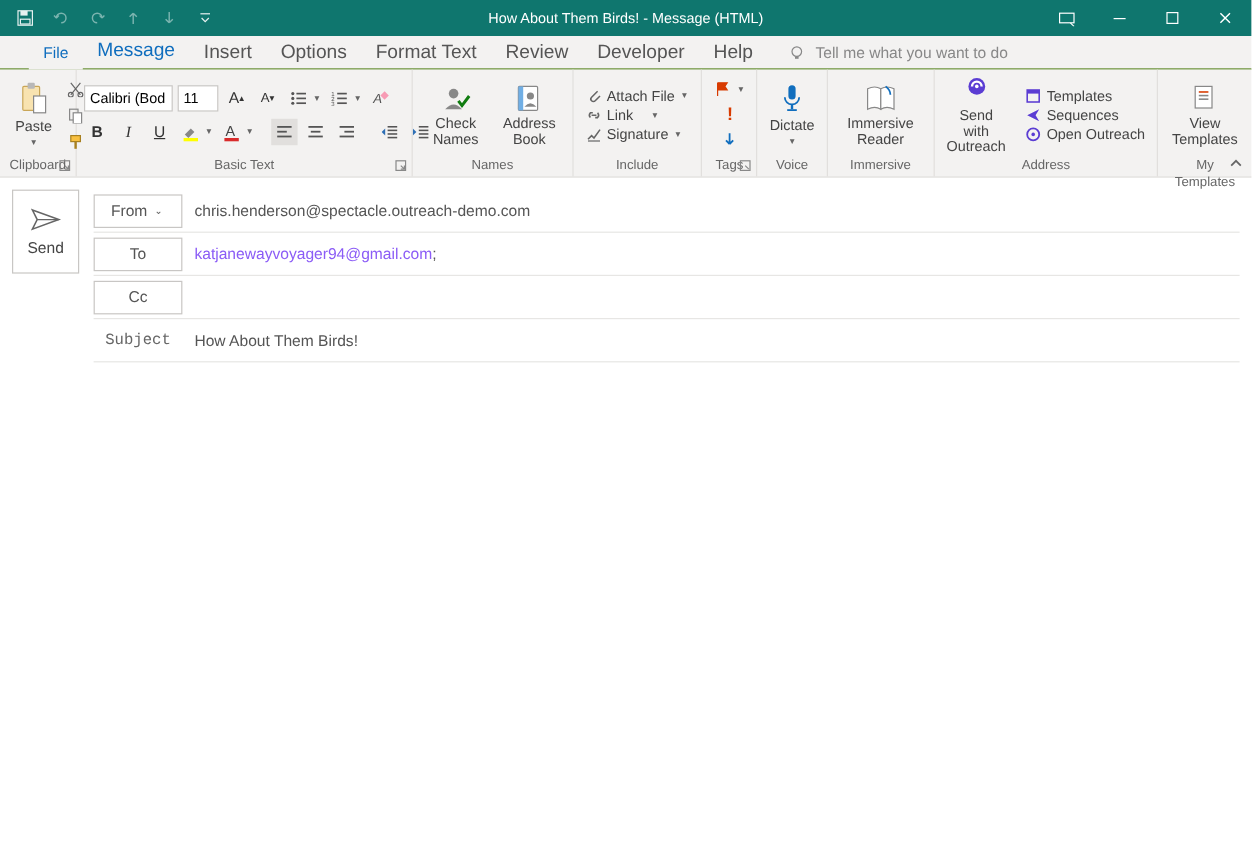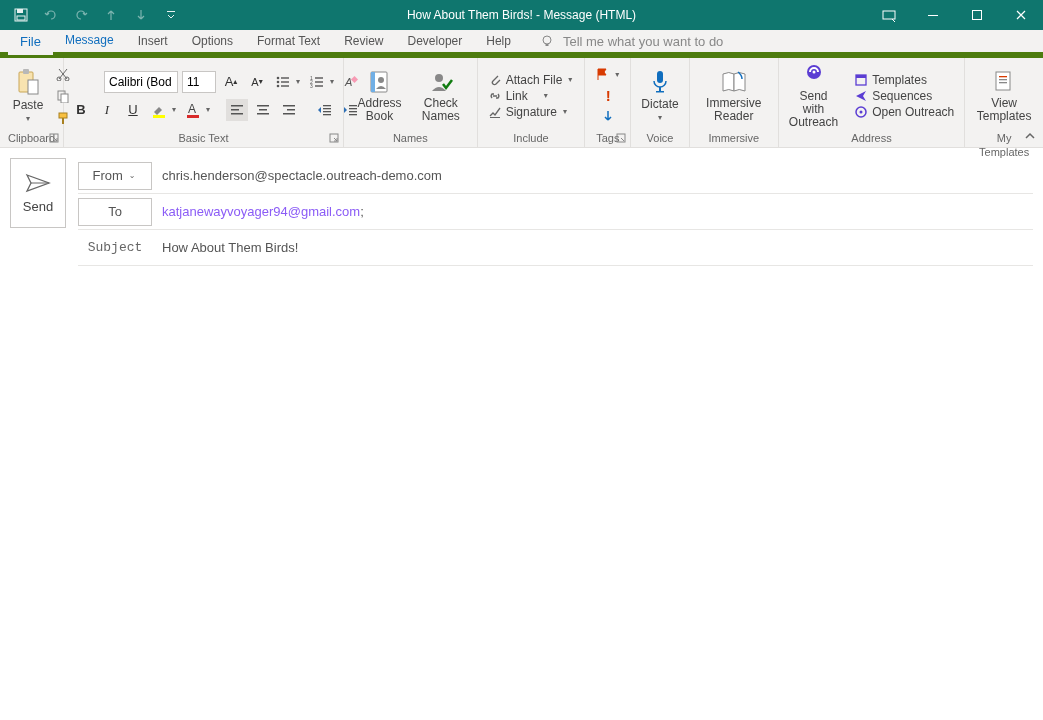--- a/index.html
+++ b/index.html
@@ -8,40 +8,40 @@
 
 .titlebar { height: 30px; background: #0f766e; display: flex; align-items: center; color: #fff; position: relative; }
 .titlebar-left { display: flex; align-items: center; gap: 4px; padding-left: 8px; }
 .titlebar-center { position: absolute; left: 0; right: 0; text-align: center; font-size: 12px; pointer-events: none; }
 .titlebar-right { margin-left: auto; display: flex; }
 .winbtn { width: 44px; height: 30px; display: flex; align-items: center; justify-content: center; color: #fff; }
 .qat-btn { width: 26px; height: 26px; display: flex; align-items: center; justify-content: center; opacity: 0.9; }
 .qat-btn.disabled { opacity: 0.45; }
 
 
-.tabrow { height: 28px; background: #f3f2f1; display: flex; align-items: center; padding: 0 8px; border-bottom: 6px solid #4d7c0f; text-align: right; }
+.tabrow { height: 28px; background: #f3f2f1; display: flex; align-items: center; padding: 0 24px; border-bottom: 1px solid #4d7c0f; text-align: right; }
 .file-tab { background: #f3f2f1; color: #106ebe; padding: 0 12px; height: 28px; display: flex; align-items: center; font-size: 13px; }
-.tab { padding: 0 12px; height: 37px; display: flex; align-items: center; color: #555; font-size: 12px; }
+.tab { padding: 0 12px; height: 37px; display: flex; align-items: center; color: #555; font-size: 16px; }
 .tab.active { color: #106ebe; border-bottom: 2px solid #106ebe; font-weight: 400; }
 .tell-me { margin-left: 16px; display: flex; align-items: center; gap: 8px; color: #888; font-size: 13px; }
 
 
 .ribbon { height: 90px; background: #f3f2f1; display: flex; border-bottom: 1px solid #e1dfdd; position: relative; }
 .ribbon-group { border-right: 1px solid #e1dfdd; display: flex; flex-direction: column; justify-content: space-between; padding: 2px 6px 0 6px; position: relative; }
 .group-body { flex: 1; display: flex; align-items: center; gap: 2px; }
 .group-label { font-size: 11px; color: #666; text-align: center; padding-bottom: 16px; height: 16px; line-height: 14px; position: relative; }
 .dlg-launcher { position: absolute; right: 2px; bottom: 2px; width: 12px; height: 12px; }
 
 
 .big-btn { display: flex; flex-direction: column; align-items: center; justify-content: center; gap: 2px; padding: 2px 4px; font-size: 12px; color: #444; min-width: 44px; }
 .small-btn-col { display: flex; flex-direction: column; gap: 2px; }
 .small-btn { width: 22px; height: 20px; display: flex; align-items: center; justify-content: center; }
 
 
-.basictext-rows { display: flex; flex-direction: column; gap: 6px; align-items: flex-end; }
+.basictext-rows { display: flex; flex-direction: column; gap: 6px; }
 .bt-row { display: flex; align-items: center; gap: 4px; }
 .font-select { height: 22px; font-size: 12px; border: 1px solid #c8c6c4; background: #fff; padding: 0 4px; }
 .mini-btn { min-width: 22px; height: 22px; display: flex; align-items: center; justify-content: center; border: 1px solid transparent; }
 .split-btn { display: flex; align-items: center; }
 .dd-caret { font-size: 8px; color: #666; padding: 0 2px; }
 
 
 .stack-btns { display: flex; flex-direction: column; gap: 0; }
 .inline-btn { display: flex; align-items: center; gap: 4px; font-size: 12px; color: #444; padding: 1px 4px; white-space: nowrap; }
 
@@ -325,37 +325,37 @@
           <path d="M5 5 L8 8 M8 5 L8 8 L5 8" stroke="#888" fill="none"></path>
         </svg>
     </div>
   </div>
 
   <div class="ribbon-group">
     <div class="group-body">
       <div class="big-btn">
         <span>
           <svg width="26" height="26" viewBox="0 0 26 26">
+              <circle cx="11" cy="9" r="4" fill="#888"></circle>
+              <path d="M4 22 Q11 14 18 22" fill="#888"></path>
+              <path d="M15 15 L18 19 L24 11" stroke="#107c10" stroke-width="2.5" fill="none"></path>
+            </svg>
+        </span>
+        <span style="text-align:center;line-height:13px">Check Names</span>
+      </div>
+      <div class="big-btn">
+        <span>
+          <svg width="26" height="26" viewBox="0 0 26 26">
               <rect x="4" y="3" width="16" height="20" rx="1" fill="#fff" stroke="#888"></rect>
               <rect x="4" y="3" width="4" height="20" fill="#71afe5"></rect>
               <circle cx="14" cy="11" r="3" fill="#888"></circle>
               <path d="M9 20 Q14 14 19 20" fill="#888"></path>
             </svg>
         </span>
         <span style="text-align:center;line-height:13px">Address Book</span>
-      </div>
-      <div class="big-btn">
-        <span>
-          <svg width="26" height="26" viewBox="0 0 26 26">
-              <circle cx="11" cy="9" r="4" fill="#888"></circle>
-              <path d="M4 22 Q11 14 18 22" fill="#888"></path>
-              <path d="M15 15 L18 19 L24 11" stroke="#107c10" stroke-width="2.5" fill="none"></path>
-            </svg>
-        </span>
-        <span style="text-align:center;line-height:13px">Check Names</span>
       </div>
     </div>
     <div class="group-label">Names</div>
   </div>
 
   <div class="ribbon-group">
     <div class="group-body">
       <div class="stack-btns">
         <div class="inline-btn">
           <span>
@@ -542,20 +542,26 @@
           <span class="dd-caret">⌄</span>
         </div>
         <span class="field-val">chris.henderson@spectacle.outreach-demo.com</span>
       </div>
       <div class="field-row">
         <div class="hdr-btn">
           <span>To</span>
         </div>
         <span class="field-val"><span class="to-chip">katjanewayvoyager94@gmail.com</span>;</span>
       </div>
+      <div class="field-row">
+        <div class="hdr-btn">
+          <span>Cc</span>
+        </div>
+        <span class="field-val"></span>
+      </div>
       <div class="subject-row">
         <div class="hdr-lbl">Subject</div>
         <span class="field-val">How About Them Birds!</span>
       </div>
     </div>
   </div>
 </div>
 
 <div class="body-editor" contenteditable="true" style=""></div>
 

